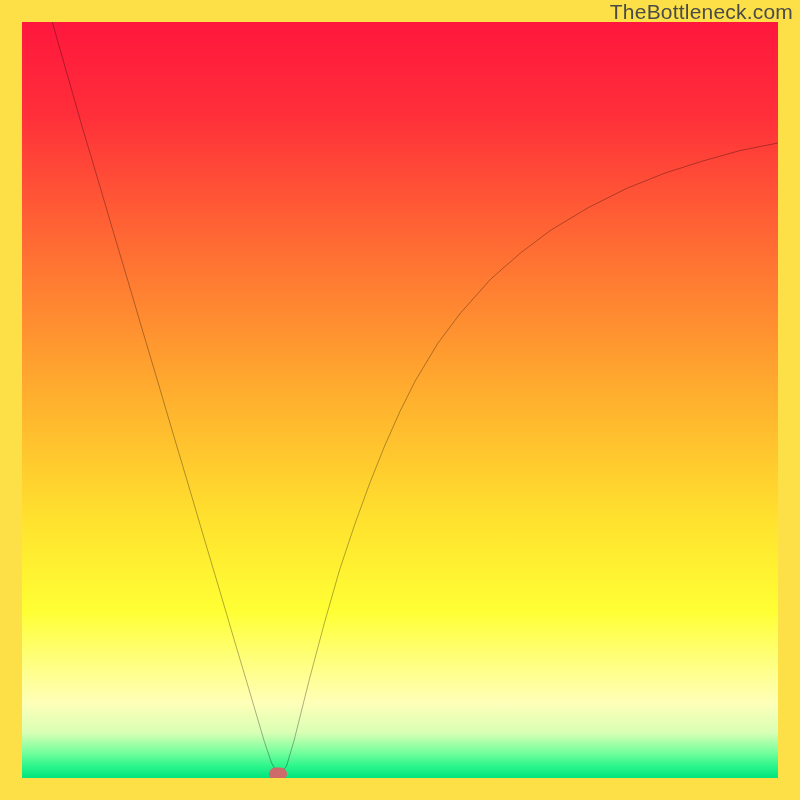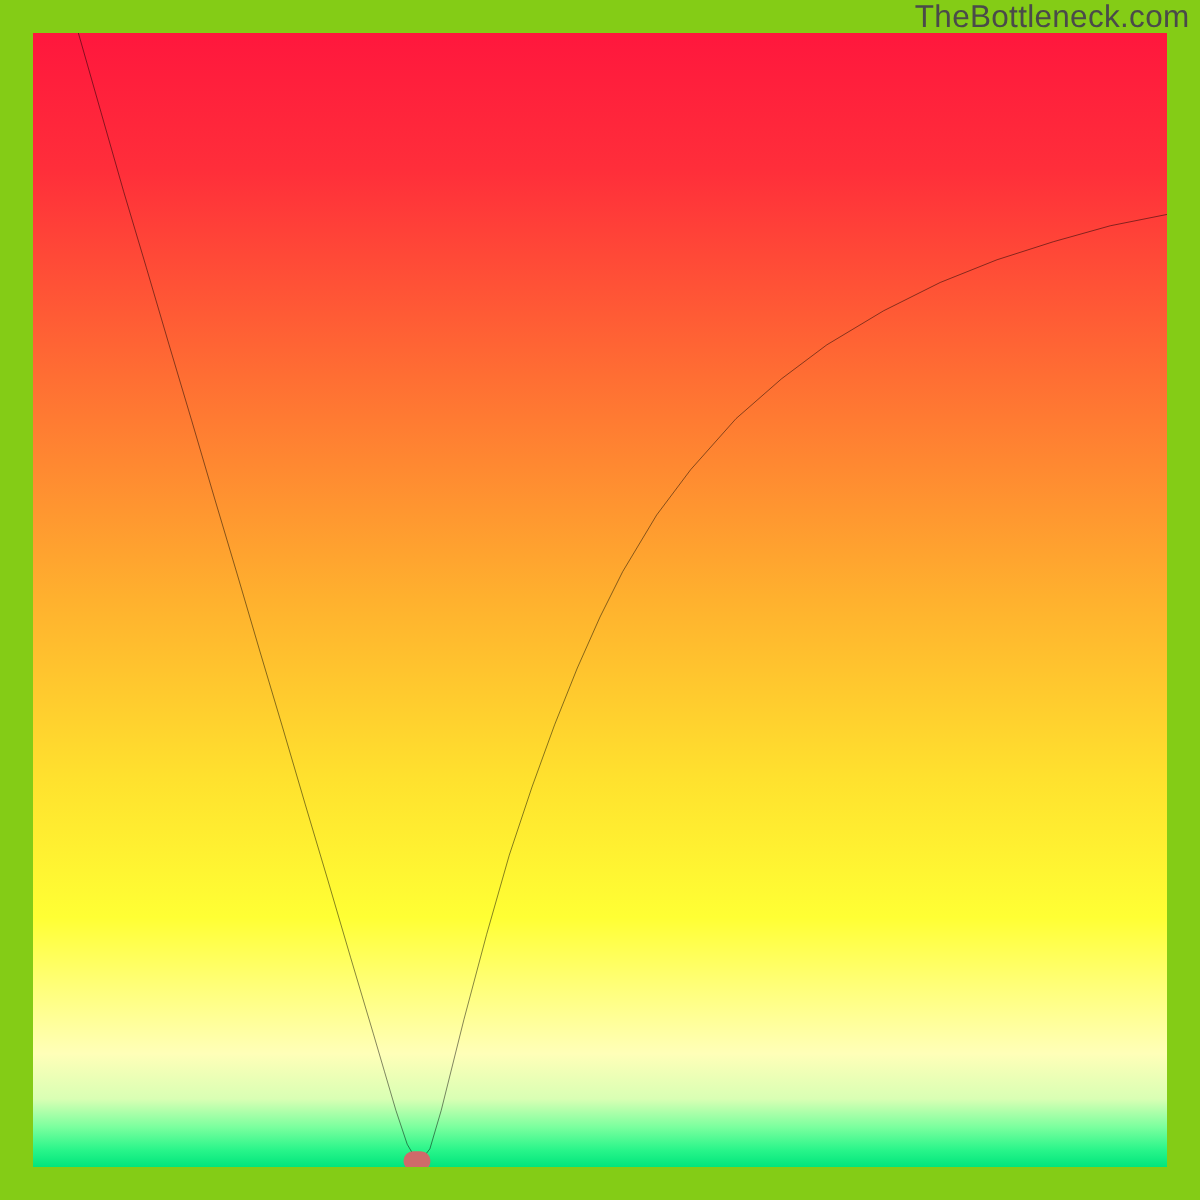--- a/index.html
+++ b/index.html
@@ -10,21 +10,21 @@
     background: #000;
     overflow: hidden;
     font-family: Arial, Helvetica, sans-serif;
   }
   .frame {
     position: absolute;
     top: 0;
     left: 0;
     width: 800px;
     height: 800px;
-    background: #84cc16;
+    background: #fde047;
   }
   .plot-area {
     position: absolute;
     top: 22px;
     left: 22px;
     width: 756px;
     height: 756px;
     overflow: hidden;
   }
   .gradient {

